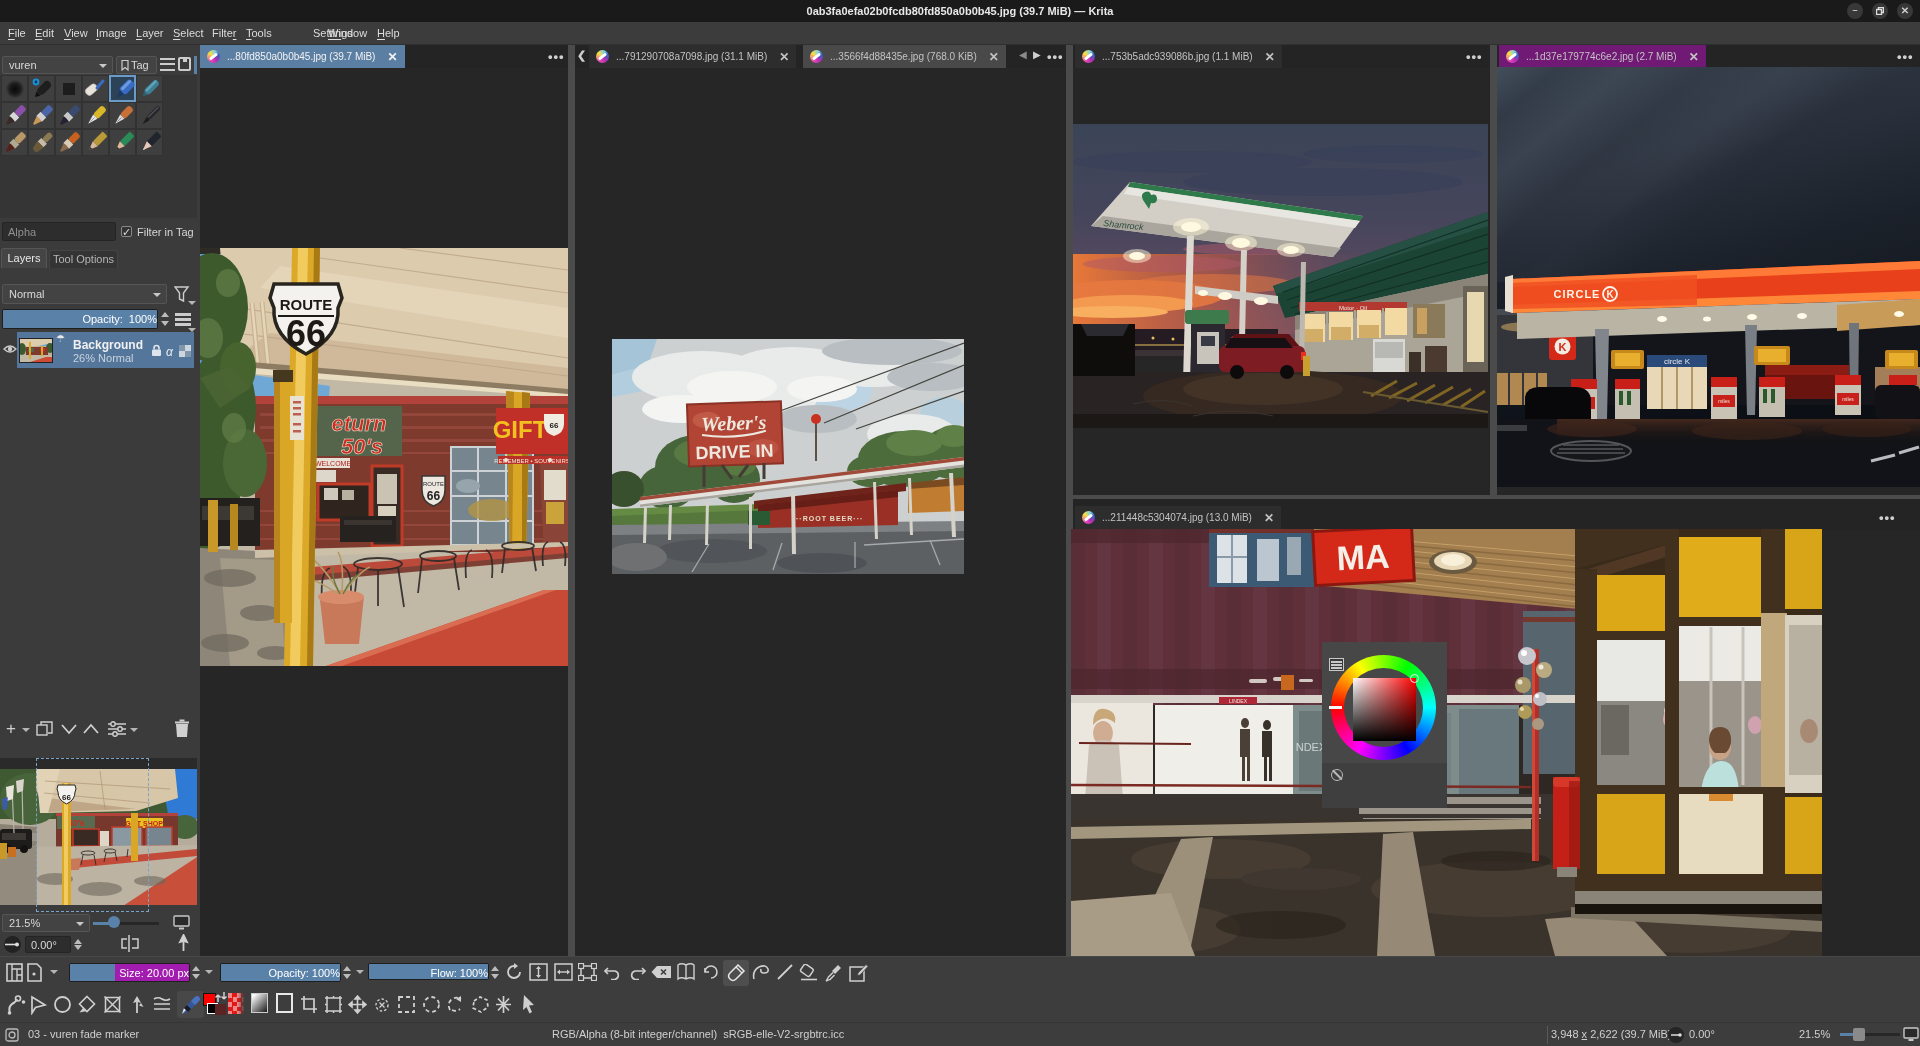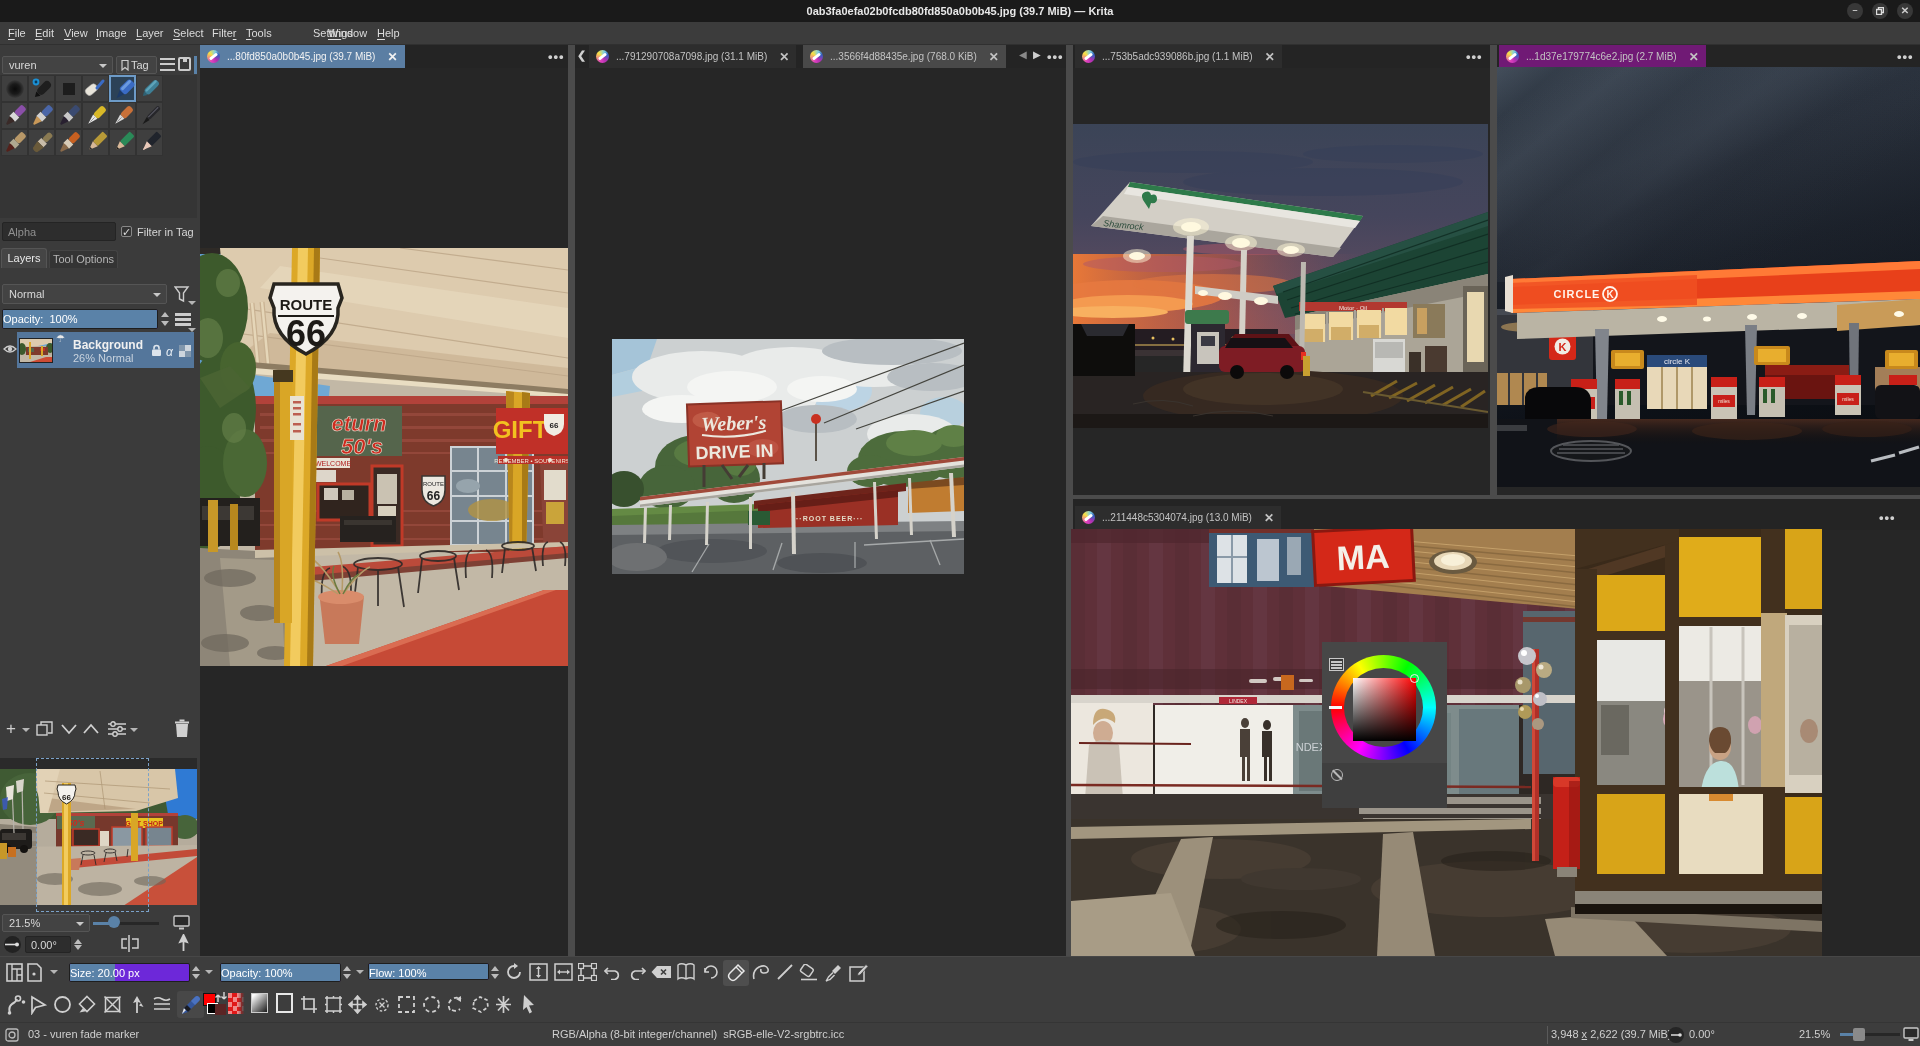--- a/index.html
+++ b/index.html
@@ -18,21 +18,21 @@
 .tab { position:absolute; top:0; height:23px; display:flex; align-items:center; padding:0 7px; color:#c3c3c3; font-size:10px; white-space:nowrap; }
 .tab .kicon { margin-right:7px; }
 .tab .x { margin-left:12px; font-size:12px; color:#c3c3c3; font-weight:bold; }
 .kicon { width:13px; height:13px; border-radius:50%; background:conic-gradient(from 200deg, #e040c0, #f8e040 110deg, #80d0e0 180deg, #3060c0 230deg, #b030b0 300deg, #e040c0); position:relative; display:inline-block; }
 .kicon:after { content:""; position:absolute; left:2px; top:5px; width:9px; height:3px; background:#fff; transform:rotate(-38deg); border-radius:1px; }
 .dots { position:absolute; color:#cfcfcf; font-size:13px; font-weight:bold; letter-spacing:1px; }
 .vsplit { position:absolute; background:#4b4b4b; }
 
 .combo { position:absolute; background:#434343; border:1px solid #555; border-radius:2px; color:#d8d8d8; }
 .combo .arr { position:absolute; right:5px; top:45%; width:0; height:0; border-left:4px solid transparent; border-right:4px solid transparent; border-top:4px solid #c8c8c8; }
-.slider { position:absolute; background:#6d28d9; border:1px solid #1e1e1e; border-radius:2px; color:#fff; text-align:left; overflow:hidden; }
+.slider { position:absolute; background:#a21caf; border:1px solid #1e1e1e; border-radius:2px; color:#fff; text-align:right; overflow:hidden; }
 .slider .fill { position:absolute; left:0; top:0; bottom:0; background:#5a82a8; }
 .slider .lbl { position:relative; }
 .spin { position:absolute; width:11px; }
 .spin:before { content:""; position:absolute; left:2px; top:3px; border-left:4px solid transparent; border-right:4px solid transparent; border-bottom:5px solid #bbb; }
 .spin:after { content:""; position:absolute; left:2px; bottom:3px; border-left:4px solid transparent; border-right:4px solid transparent; border-top:5px solid #bbb; }
 .drparr { position:absolute; width:0; height:0; border-left:4px solid transparent; border-right:4px solid transparent; border-top:4px solid #b5b5b5; }
 #toolbar1 { left:0; top:956px; width:1920px; height:32px; background:#3d3d3d; border-top:1px solid #474747; }
 #toolbar2 { left:0; top:988px; width:1920px; height:34px; background:#3d3d3d; }
 #statusbar { left:0; top:1022px; width:1920px; height:24px; background:#3d3d3d; border-top:1px solid #353535; color:#cfcfcf; font-size:13px; }
 .ticon { position:absolute; }

